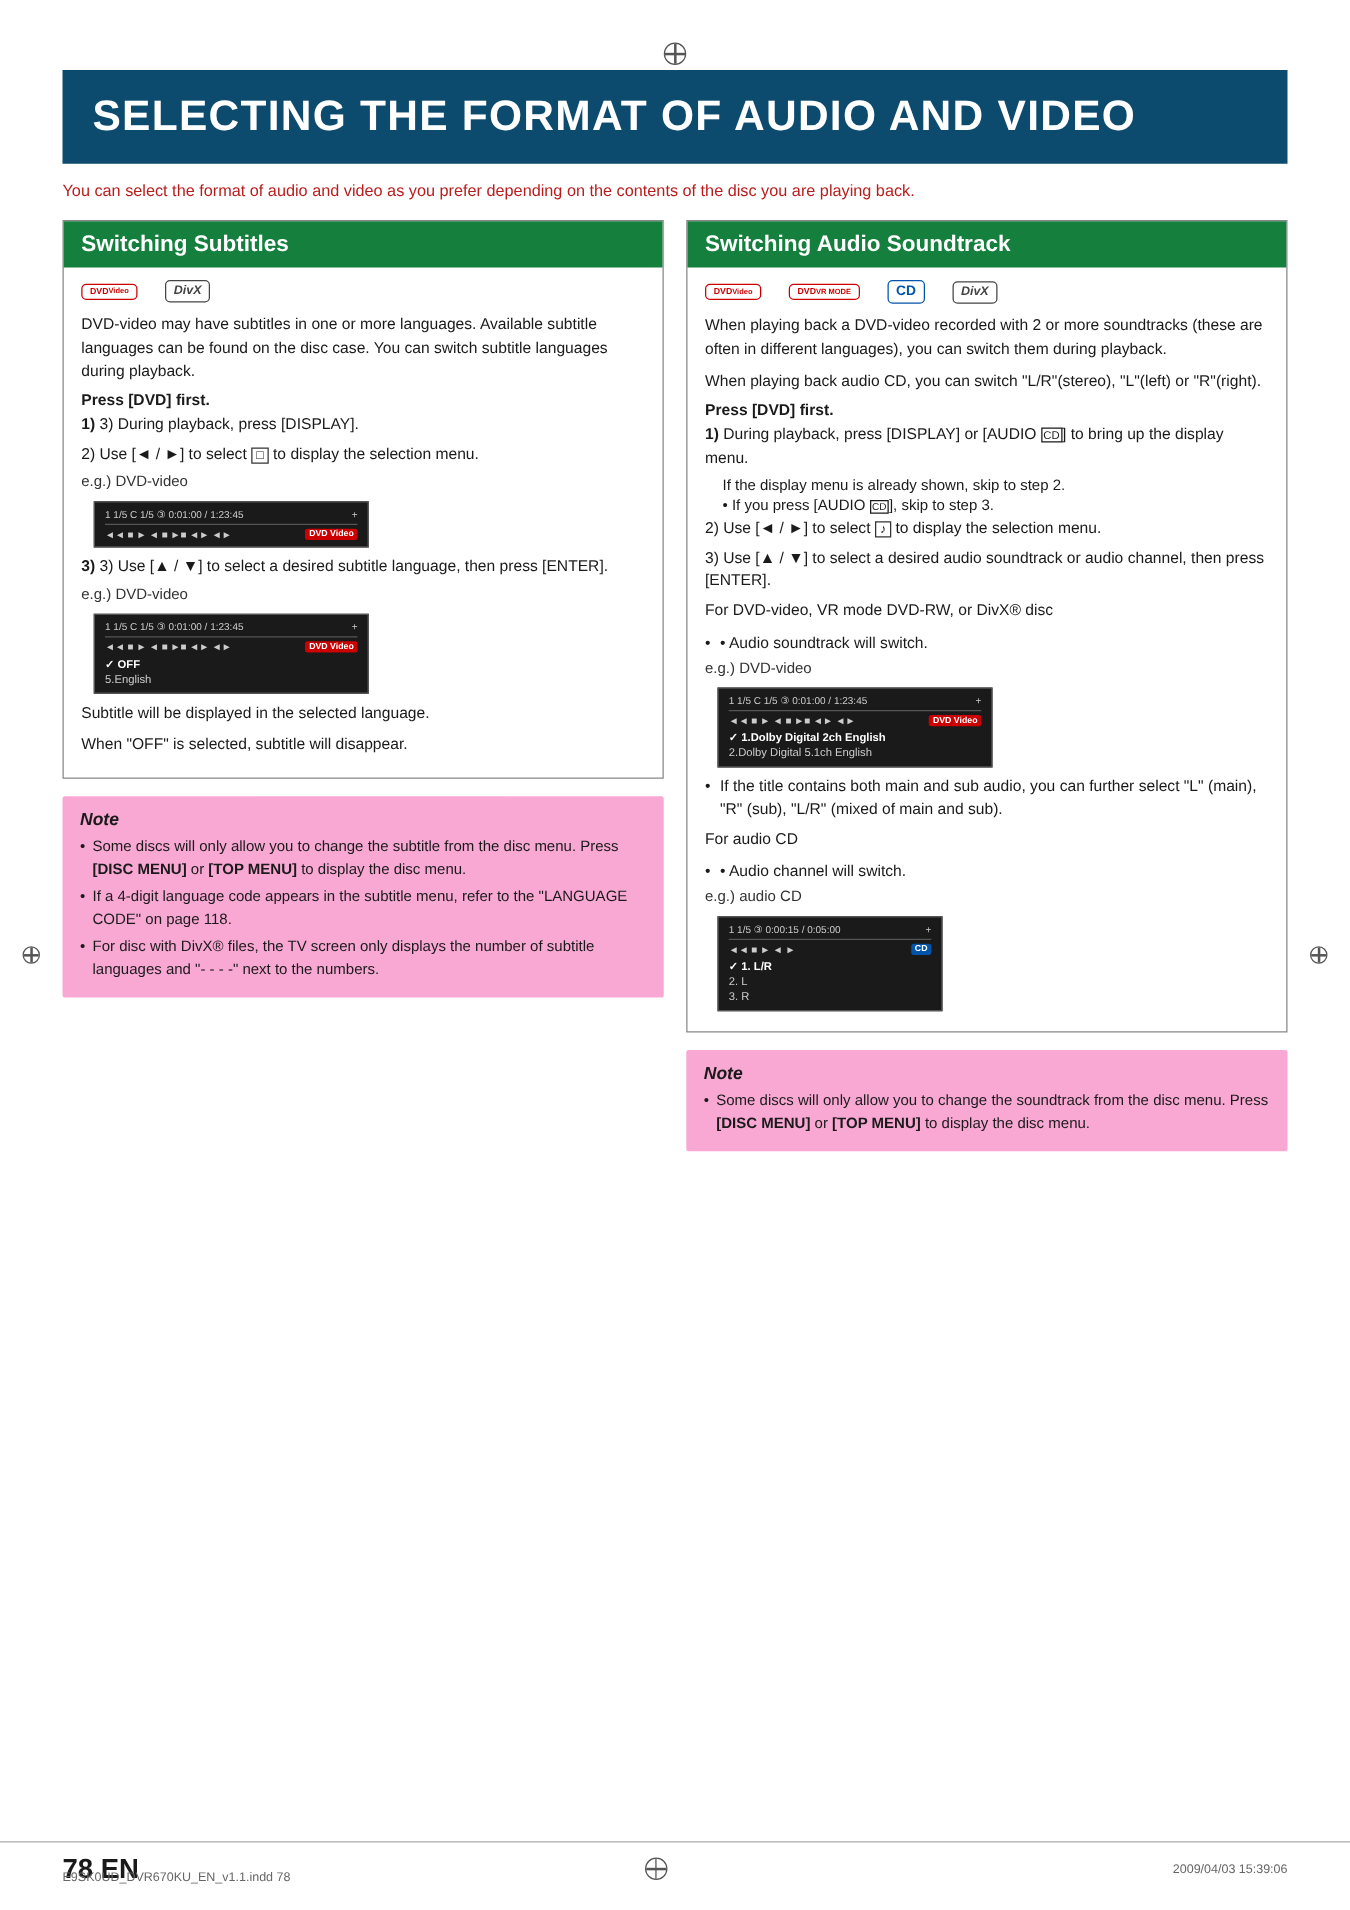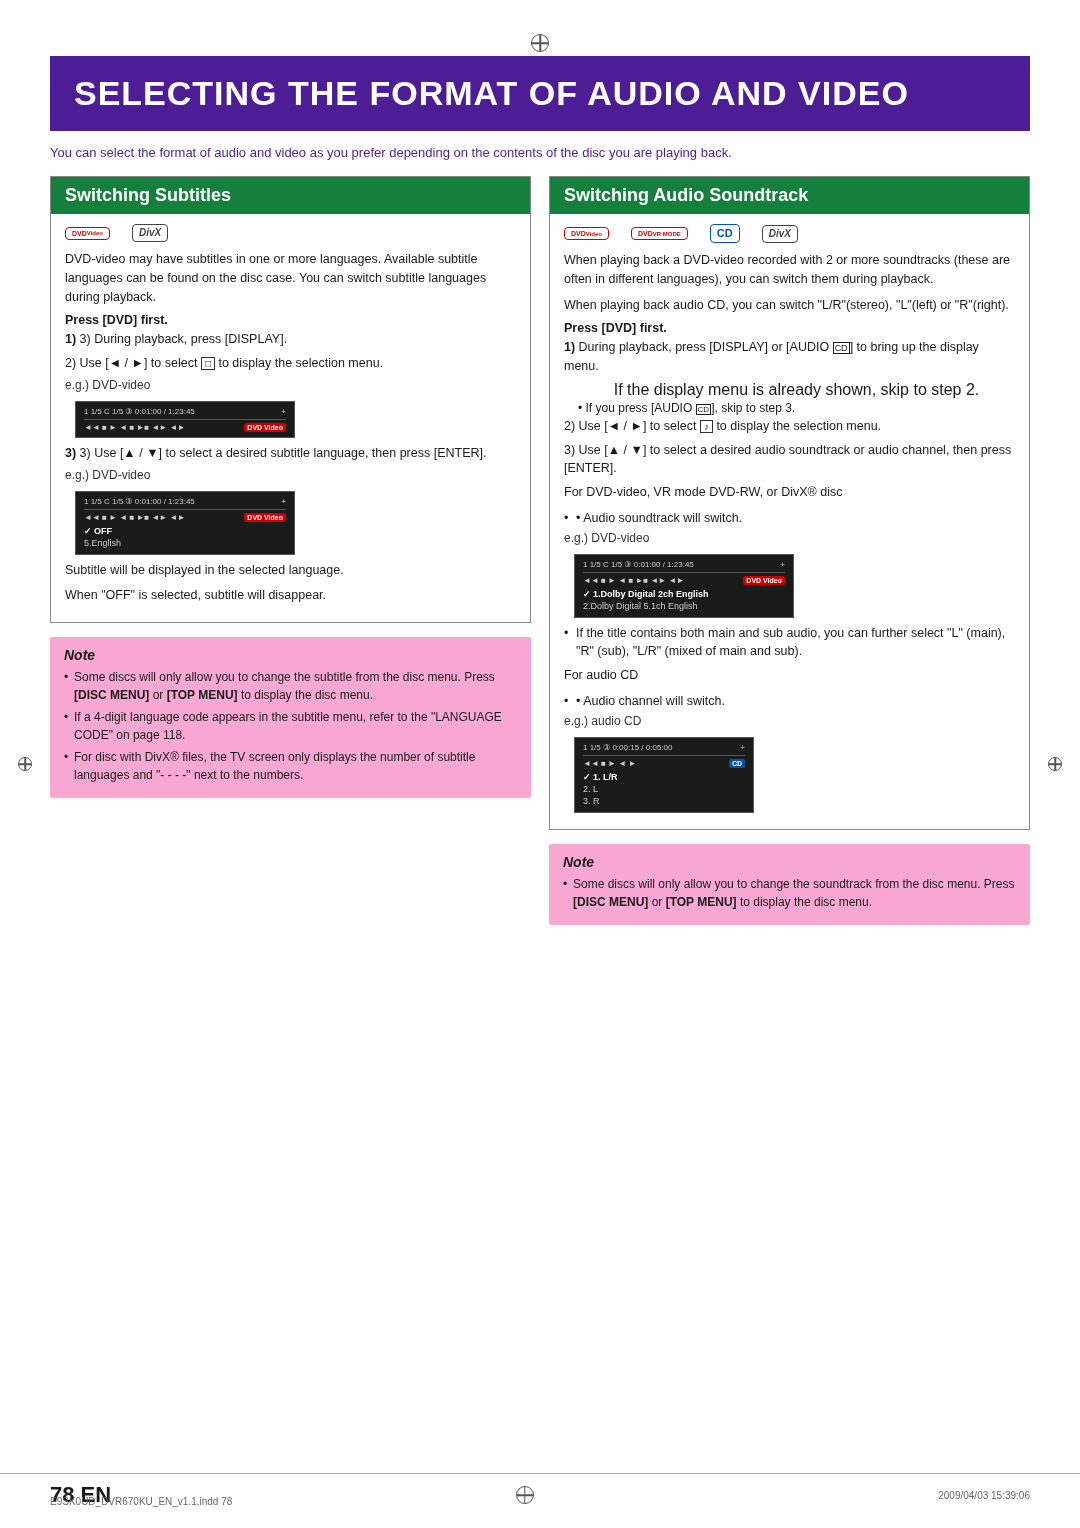--- a/index.html
+++ b/index.html
@@ -13,36 +13,36 @@
       position: relative;
     }
     .page-wrapper {
       width: 1080px;
       min-height: 1528px;
       padding: 30px 50px 60px 50px;
       position: relative;
     }
     
     .page-title-banner {
-      background: #4c1d95;
+      background: #0c4a6e;
       color: #fff;
       padding: 18px 24px;
       margin-bottom: 14px;
     }
     .page-title-banner h1 {
       font-size: 34px;
       font-weight: 900;
       text-transform: uppercase;
       letter-spacing: 1px;
       color: #fff;
     }
     .page-intro {
       font-size: 13px;
       margin-bottom: 16px;
-      color: #4c1d95;
+      color: #b91c1c;
     }
     
     .two-col {
       display: flex;
       gap: 18px;
       margin-bottom: 0;
     }
     .col-left, .col-right {
       flex: 1;
       min-width: 0;
@@ -395,21 +395,21 @@
             <span class="format-badge badge-divx" style="font-style:italic;font-weight:700;">DivX</span>
           </div>
 
           <p class="section-text">When playing back a DVD-video recorded with 2 or more soundtracks (these are often in different languages), you can switch them during playback.</p>
           <p class="section-text">When playing back audio CD, you can switch "L/R"(stereo), "L"(left) or "R"(right).</p>
           <p class="press-bold">Press [DVD] first.</p>
 
           <p class="step">
             <span class="step-num">1) </span>During playback, press [DISPLAY] or [AUDIO <span style="border:1px solid currentColor;padding:0 1px;font-size:9px;">CD</span>] to bring up the display menu.
           </p>
-          <p class="sub-note" style="font-size:16px;padding-left:14px;text-align:center;">If the display menu is already shown, skip to step 2.</p>
+          <p class="sub-note" style="font-size:12px;padding-left:14px;">If the display menu is already shown, skip to step 2.</p>
           <p class="sub-note" style="font-size:12px;padding-left:14px;">• If you press [AUDIO <span style="border:1px solid currentColor;padding:0 1px;font-size:8px;">CD</span>], skip to step 3.</p>
 
           <p class="step">
             2) Use [◄ / ►] to select <span style="border:1px solid #333;padding:0 3px;font-size:10px;">♪</span> to display the selection menu.
           </p>
 
           <p class="step">3) Use [▲ / ▼] to select a desired audio soundtrack or audio channel, then press [ENTER].</p>
 
           <p class="section-text">For DVD-video, VR mode DVD-RW, or DivX® disc</p>
           <p class="bullet-item">• Audio soundtrack will switch.</p>

